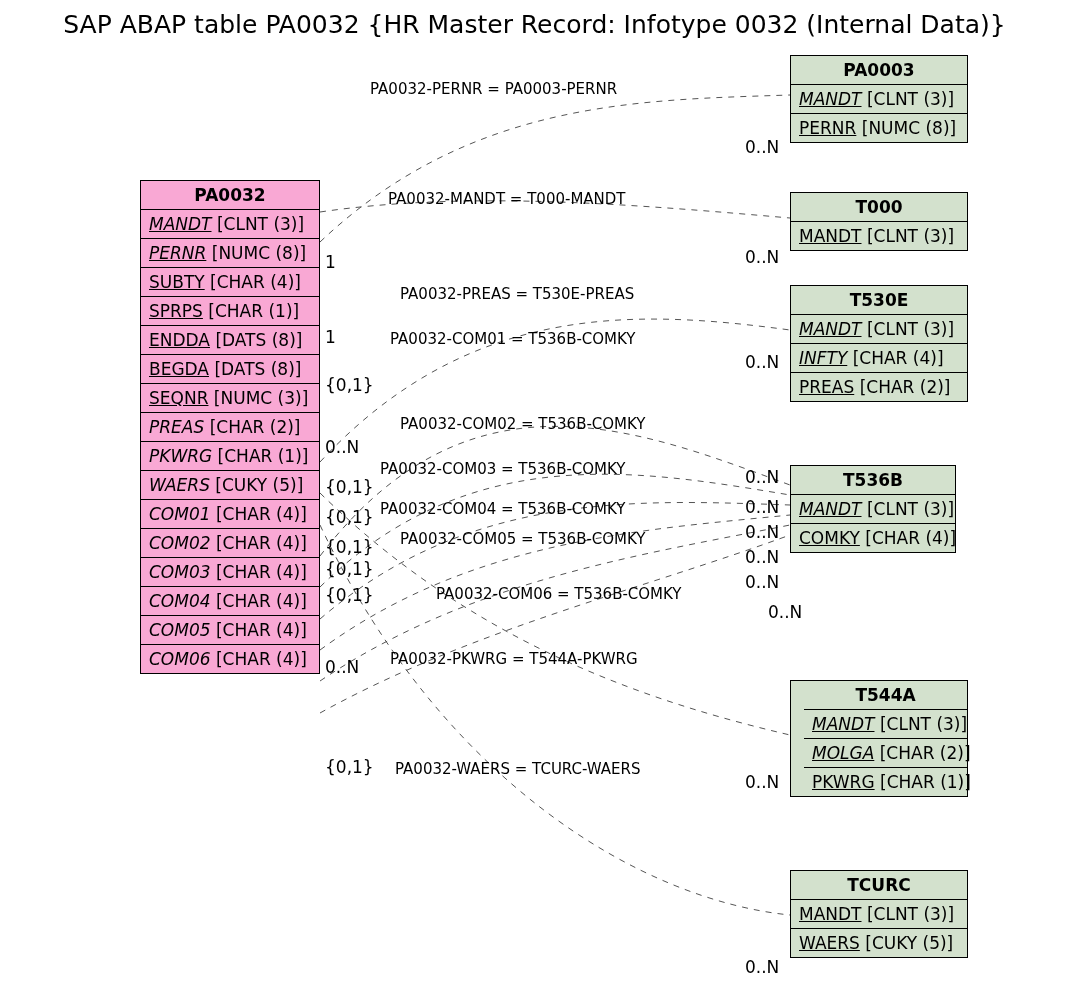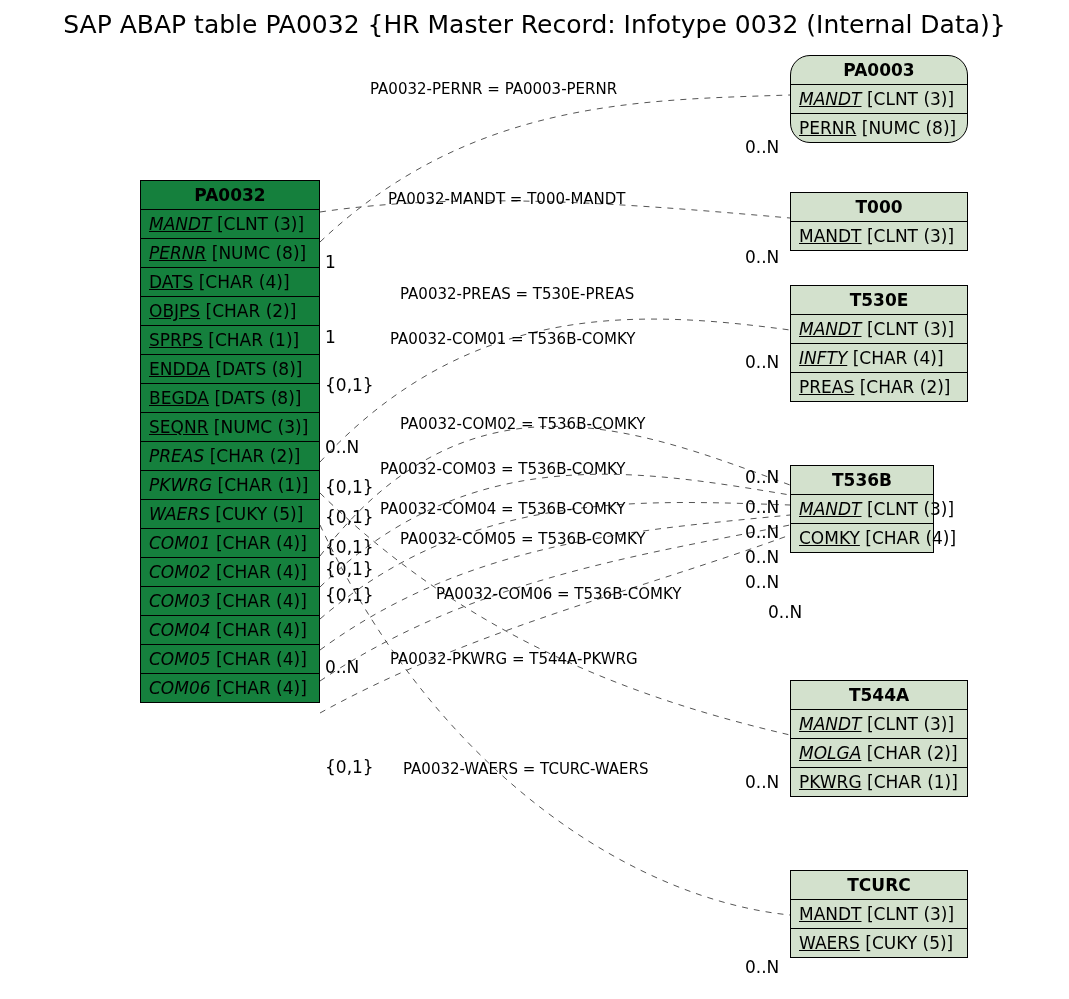--- a/index.html
+++ b/index.html
@@ -23,21 +23,21 @@
     left: 0;
     width: 1069px;
     text-align: center;
     font-size: 25px;
   }
   .entity {
     position: absolute;
     border: 1px solid #000;
     box-sizing: border-box;
   }
-  .entity.main { background: #15803d; }
+  .entity.main { background: #f9a8d4; }
   .entity.rel  { background: #d3e1cd; }
   .entity-header {
     border-bottom: 1px solid #000;
     font-weight: bold;
     text-align: center;
     padding: 4px 8px;
   }
   .entity-row {
     border-bottom: 1px solid #000;
     padding: 4px 8px;
@@ -102,39 +102,38 @@
     <path class="dash" d="M320,493 C470,640 640,700 790,735"></path>
 
     <path class="dash" d="M320,525 C440,780 640,900 790,915"></path>
   </svg>
 
   <div class="entity main" style="left:140px; top:180px; width:180px;">
     <div class="entity-header">PA0032</div>
     <div id="main-rows">
         <div class="entity-row"><span class="fk">MANDT</span> [CLNT (3)]</div>
         <div class="entity-row"><span class="fk">PERNR</span> [NUMC (8)]</div>
-        <div class="entity-row"><span class="ul">DATS</span> [CHAR (4)]</div>
-        <div class="entity-row"><span class="ul">OBJPS</span> [CHAR (2)]</div>
+        <div class="entity-row"><span class="ul">SUBTY</span> [CHAR (4)]</div>
         <div class="entity-row"><span class="ul">SPRPS</span> [CHAR (1)]</div>
         <div class="entity-row"><span class="ul">ENDDA</span> [DATS (8)]</div>
         <div class="entity-row"><span class="ul">BEGDA</span> [DATS (8)]</div>
         <div class="entity-row"><span class="ul">SEQNR</span> [NUMC (3)]</div>
         <div class="entity-row"><span class="it">PREAS</span> [CHAR (2)]</div>
         <div class="entity-row"><span class="it">PKWRG</span> [CHAR (1)]</div>
         <div class="entity-row"><span class="it">WAERS</span> [CUKY (5)]</div>
         <div class="entity-row"><span class="it">COM01</span> [CHAR (4)]</div>
         <div class="entity-row"><span class="it">COM02</span> [CHAR (4)]</div>
         <div class="entity-row"><span class="it">COM03</span> [CHAR (4)]</div>
         <div class="entity-row"><span class="it">COM04</span> [CHAR (4)]</div>
         <div class="entity-row"><span class="it">COM05</span> [CHAR (4)]</div>
         <div class="entity-row"><span class="it">COM06</span> [CHAR (4)]</div>
       </div>
   </div>
 
-  <div class="entity rel" style="left:790px; top:55px; width:178px;border-radius:20px;">
+  <div class="entity rel" style="left:790px; top:55px; width:178px;">
     <div class="entity-header">PA0003</div>
     <div id="pa0003-rows">
         <div class="entity-row"><span class="fk">MANDT</span> [CLNT (3)]</div>
         <div class="entity-row"><span class="ul">PERNR</span> [NUMC (8)]</div>
       </div>
   </div>
 
   <div class="entity rel" style="left:790px; top:192px; width:178px;">
     <div class="entity-header">T000</div>
     <div id="t000-rows">
@@ -144,29 +143,29 @@
 
   <div class="entity rel" style="left:790px; top:285px; width:178px;">
     <div class="entity-header">T530E</div>
     <div id="t530e-rows">
         <div class="entity-row"><span class="fk">MANDT</span> [CLNT (3)]</div>
         <div class="entity-row"><span class="fk">INFTY</span> [CHAR (4)]</div>
         <div class="entity-row"><span class="ul">PREAS</span> [CHAR (2)]</div>
       </div>
   </div>
 
-  <div class="entity rel" style="left:790px; top:465px; width:144px;">
+  <div class="entity rel" style="left:790px; top:465px; width:166px;">
     <div class="entity-header">T536B</div>
     <div id="t536b-rows">
         <div class="entity-row"><span class="fk">MANDT</span> [CLNT (3)]</div>
         <div class="entity-row"><span class="ul">COMKY</span> [CHAR (4)]</div>
       </div>
   </div>
 
-  <div class="entity rel" style="left:790px; top:680px; width:178px;">
+  <div class="entity rel" style="left:790px; top:680px; width:178px;padding-left:13px;">
     <div class="entity-header">T544A</div>
     <div id="t544a-rows">
         <div class="entity-row"><span class="fk">MANDT</span> [CLNT (3)]</div>
         <div class="entity-row"><span class="fk">MOLGA</span> [CHAR (2)]</div>
         <div class="entity-row"><span class="ul">PKWRG</span> [CHAR (1)]</div>
       </div>
   </div>
 
   <div class="entity rel" style="left:790px; top:870px; width:178px;">
     <div class="entity-header">TCURC</div>
@@ -179,21 +178,21 @@
   <div class="edge-label" style="left:370px; top:80px;">PA0032-PERNR = PA0003-PERNR</div>
   <div class="edge-label" style="left:388px; top:190px;">PA0032-MANDT = T000-MANDT</div>
   <div class="edge-label" style="left:400px; top:285px;">PA0032-PREAS = T530E-PREAS</div>
   <div class="edge-label" style="left:390px; top:330px;">PA0032-COM01 = T536B-COMKY</div>
   <div class="edge-label" style="left:400px; top:415px;">PA0032-COM02 = T536B-COMKY</div>
   <div class="edge-label" style="left:380px; top:460px;">PA0032-COM03 = T536B-COMKY</div>
   <div class="edge-label" style="left:380px; top:500px;">PA0032-COM04 = T536B-COMKY</div>
   <div class="edge-label" style="left:400px; top:530px;">PA0032-COM05 = T536B-COMKY</div>
   <div class="edge-label" style="left:400px; top:585px;margin-left:36px;">PA0032-COM06 = T536B-COMKY</div>
   <div class="edge-label" style="left:390px; top:650px;">PA0032-PKWRG = T544A-PKWRG</div>
-  <div class="edge-label" style="left:395px; top:760px;margin-left:8px;">PA0032-WAERS = TCURC-WAERS</div>
+  <div class="edge-label" style="left:395px; top:760px;">PA0032-WAERS = TCURC-WAERS</div>
 
   <div class="card" style="left:325px; top:215px;">1</div>
   <div class="card" style="left:325px; top:290px;">1</div>
   <div class="card" style="left:325px; top:400px;">0..N</div>
   <div class="card" style="left:325px; top:338px;">{0,1}</div>
   <div class="card" style="left:325px; top:440px;">{0,1}</div>
   <div class="card" style="left:325px; top:470px;">{0,1}</div>
   <div class="card" style="left:325px; top:500px;">{0,1}</div>
   <div class="card" style="left:325px; top:522px;">{0,1}</div>
   <div class="card" style="left:325px; top:548px;">{0,1}</div>

